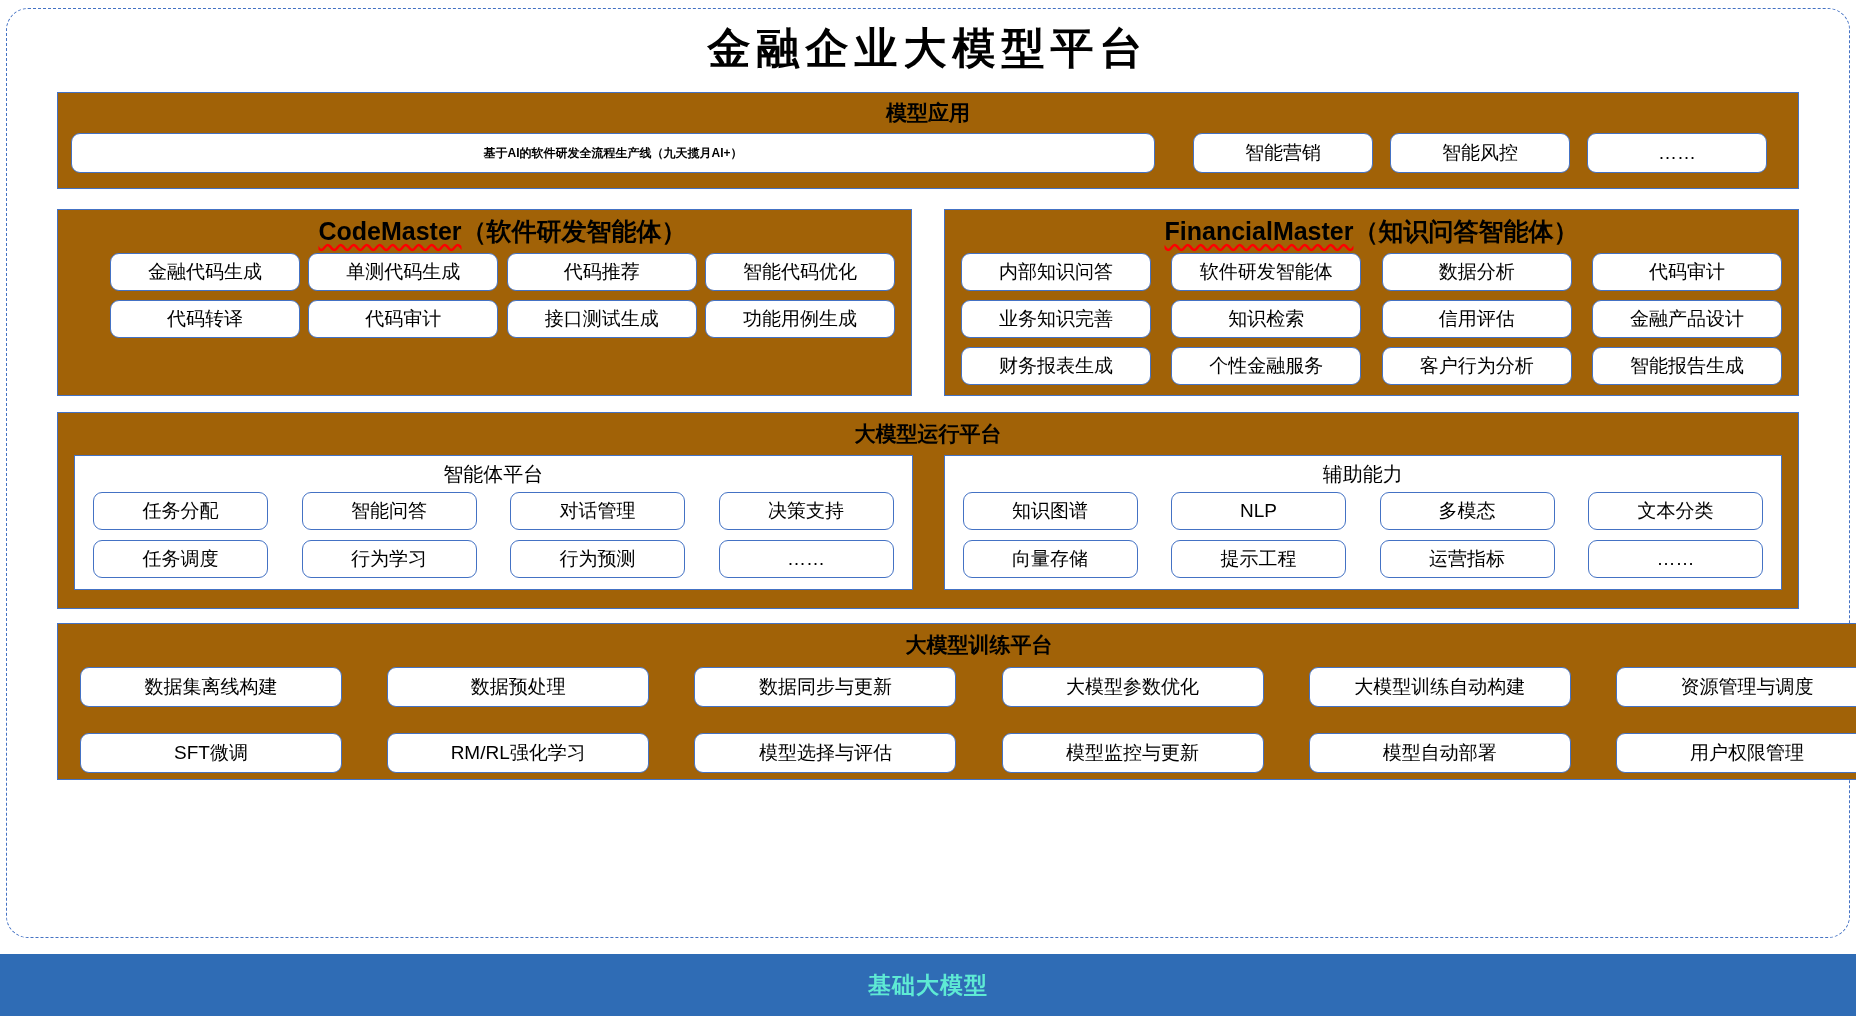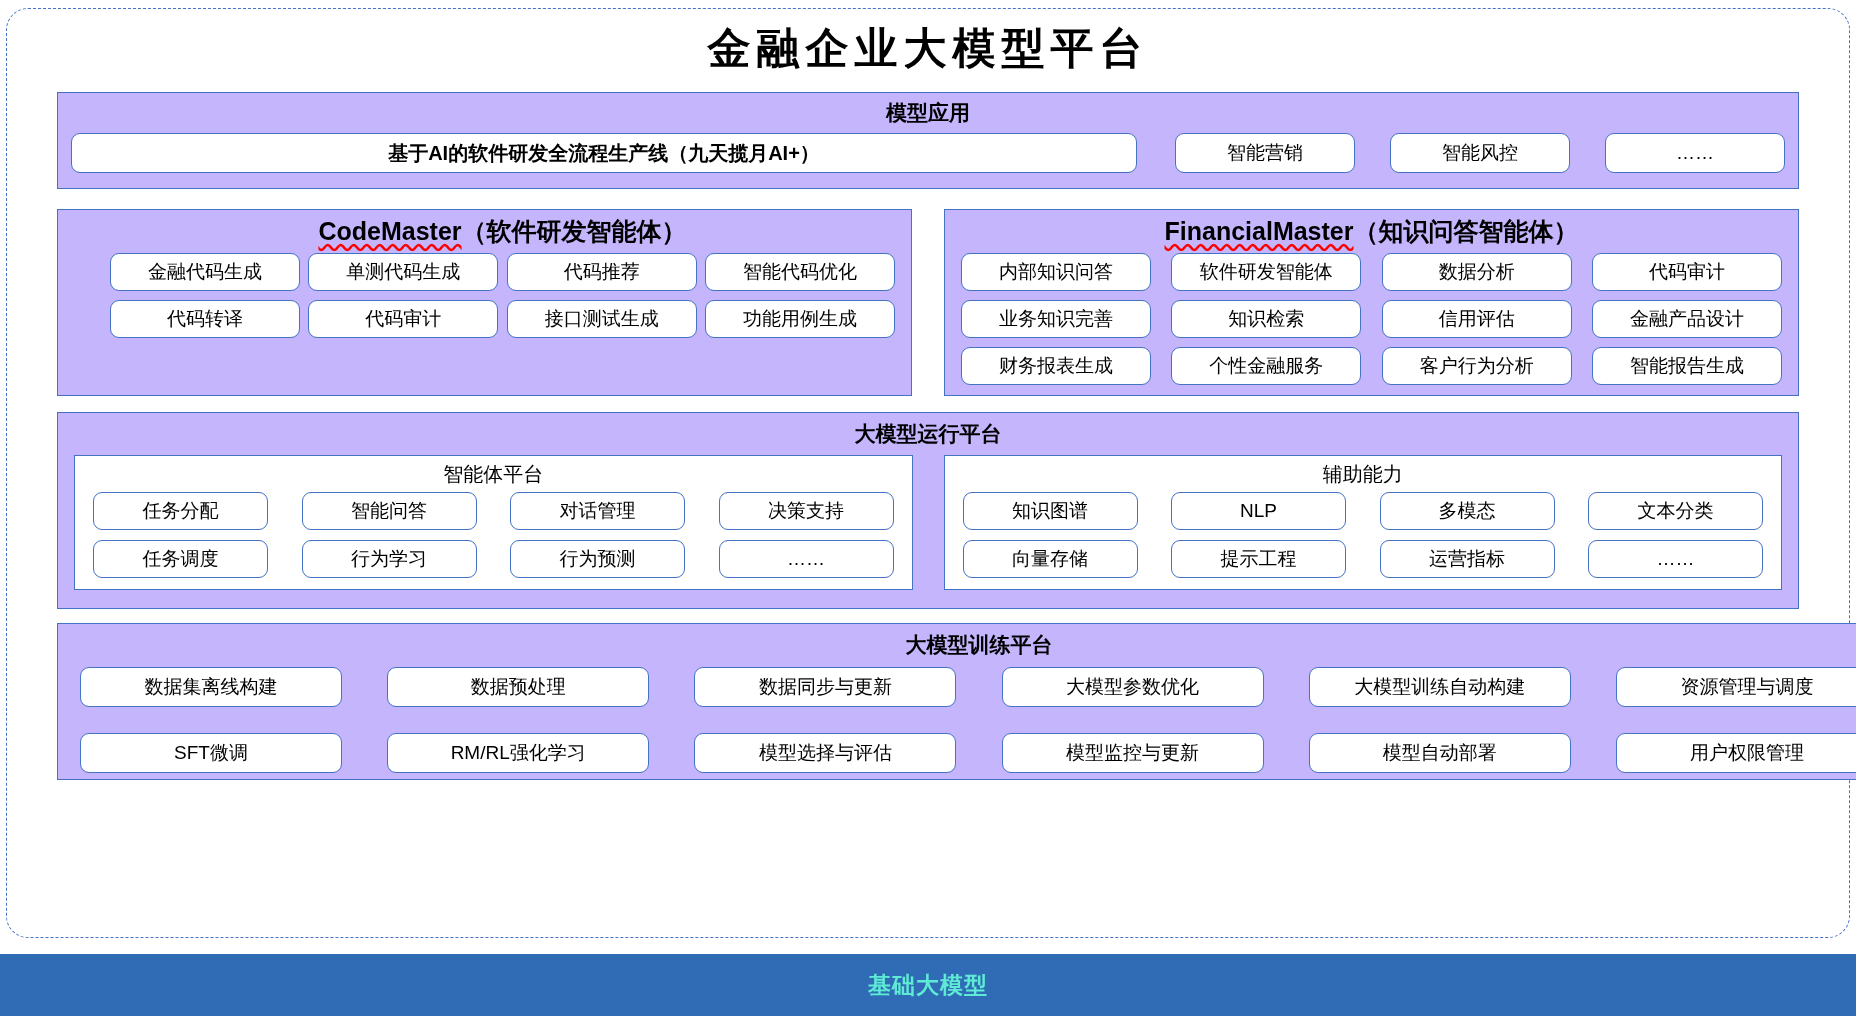--- a/index.html
+++ b/index.html
@@ -47,21 +47,21 @@
     letter-spacing: 6px;
     color: #000000;
     line-height: 1.15;
   }
 
   
   .panel {
     position: absolute;
     box-sizing: border-box;
     border: 1.2px solid #4472c4;
-    background: #c4b5fd;
+    background: #a16207;
   }
   .panel-title {
     text-align: center;
     font-size: 21px;
     font-weight: 700;
     color: #000000;
     line-height: 1;
   }
   .panel-title.sub {
     font-weight: 400;
@@ -77,21 +77,21 @@
     display: flex;
     align-items: center;
     justify-content: center;
     font-size: 19px;
     color: #000000;
     text-align: center;
     white-space: nowrap;
   }
   .chip.wide-banner {
     font-weight: 700;
-    font-size: 20px;
+    font-size: 12px;
   }
 
   
   .chip-row {
     display: flex;
     justify-content: space-between;
     align-items: center;
   }
 
   
@@ -108,21 +108,21 @@
     margin: 10px 13px 0 13px;
     gap: 0;
   }
   #apps-banner {
     width: 1084px;
     height: 40px;
     margin-right: 38px;
   }
   #apps-small-wrap {
     display: flex;
-    gap: 35px;
+    gap: 17px;
   }
   #apps-small-wrap .chip {
     width: 180px;
     height: 40px;
   }
 
   
   #sec-codemaster {
     left: 57px;
     top: 209px;

